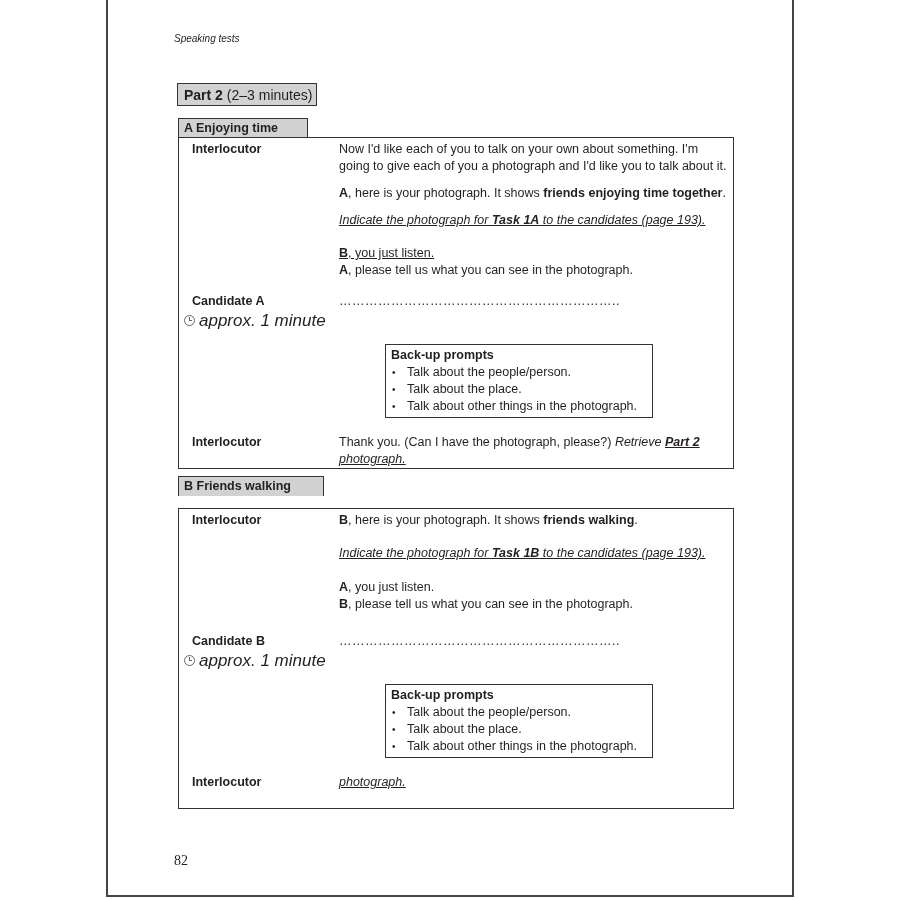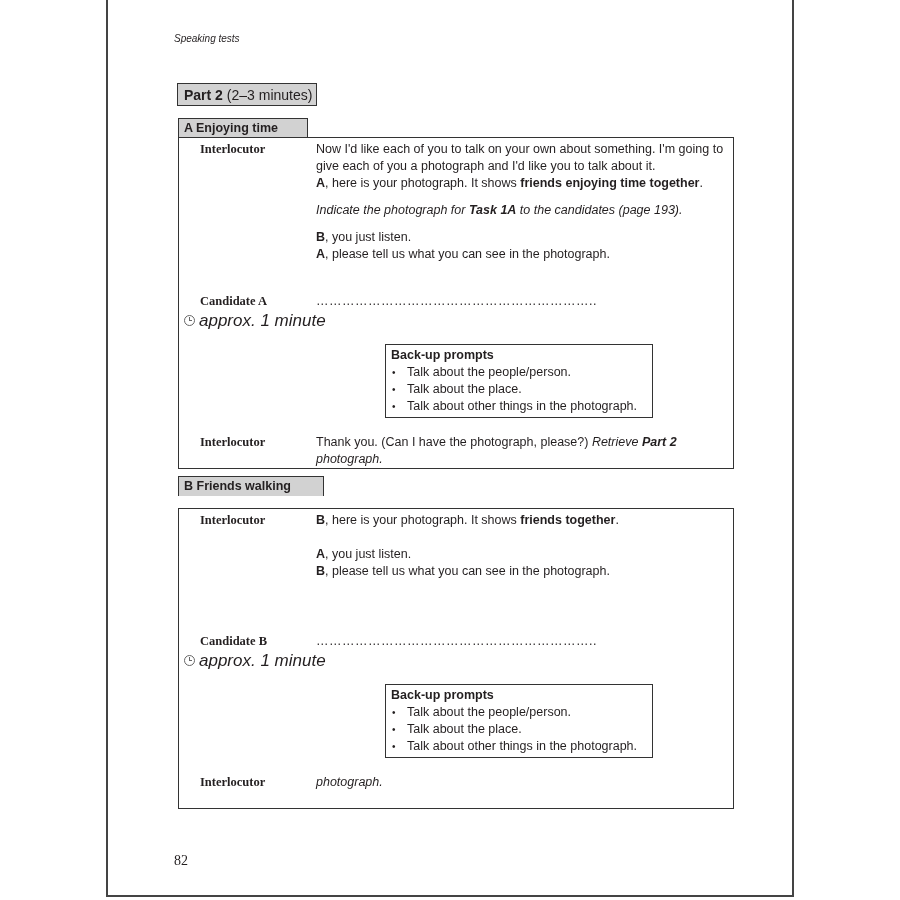--- a/index.html
+++ b/index.html
@@ -11,24 +11,24 @@
   .part-box { position:absolute; left:177px; top:83px; width:140px; height:23px;
               background:#d2d2d2; border:1.5px solid #333; box-sizing:border-box;
               font-size:14px; padding:3px 0 0 6px; }
   .part-box b { font-weight:bold; }
   .tab-label { position:absolute; height:20px; background:#d2d2d2; border:1.5px solid #333;
                border-bottom:none; box-sizing:border-box; font-size:12.5px; font-weight:bold;
                padding:2px 0 0 5px; }
   .section { position:absolute; left:178px; width:556px; border:1.5px solid #333;
              box-sizing:border-box; background:#fff; }
   .row { position:absolute; left:5px; right:5px; font-size:12.5px; line-height:17px; }
-  .speaker { position:absolute; left:16px; font-weight:bold;font-family:Liberation Serif, serif; }
-  .speech { position:absolute; left:132px; right:0; }
+  .speaker { position:absolute; left:8px; font-weight:bold; }
+  .speech { position:absolute; left:155px; right:0; }
   .speech p { margin:0; }
-  .ital { font-style:italic; }
+  .ital { font-style:italic;text-decoration:underline; }
   .note { position:absolute; left:0; font-style:italic; font-size:17px; display:flex; align-items:center; gap:4px; }
   .clock { width:11px; height:11px; border:1px solid #666; border-radius:50%; position:relative; box-sizing:border-box; }
   .clock::before { content:""; position:absolute; left:4px; top:1px; width:1px; height:4px; background:#666; }
   .clock::after { content:""; position:absolute; left:4px; top:4px; width:3px; height:1px; background:#666; }
   .dots { letter-spacing:0.5px; }
   .prompts { position:absolute; left:206px; width:268px; border:1.5px solid #333; box-sizing:border-box;
              font-size:12.5px; line-height:17px; padding:2px 0 2px 5px; background:#fff; }
   .prompts .ttl { font-weight:bold; }
   .prompts ul { margin:0; padding:0; list-style:none; }
   .prompts li { position:relative; padding-left:16px; }
@@ -43,23 +43,23 @@
 <div class="running-head">Speaking tests</div>
 
 <div class="part-box"><b>Part 2</b><span> (2–3 minutes)</span></div>
 
 <div class="tab-label" style="left:178px; top:118px; width:130px;">A Enjoying time together</div>
 <div class="section" style="top:137px; height:332px;">
   <div class="row" style="top:3px;">
     <span class="speaker">Interlocutor</span>
     <div class="speech">
       <p>Now I'd like each of you to talk on your own about something. I'm going to give each of you a photograph and I'd like you to talk about it.</p>
-      <p style=""><b>A</b><span>, here is your photograph. It shows </span><b>friends enjoying time together</b><span>.</span></p>
+      <p style="margin-top:10px;"><b>A</b><span>, here is your photograph. It shows </span><b>friends enjoying time together</b><span>.</span></p>
       <p class="ital" style="margin-top:10px;"><span>Indicate the photograph for </span><b>Task 1A</b><span> to the candidates (page 193).</span></p>
-      <p style="margin-top:10px;"><b>B</b><span>, you just listen.</span></p>
+      <p style="margin-top:16px;text-decoration:underline;"><b>B</b><span>, you just listen.</span></p>
       <p><b>A</b><span>, please tell us what you can see in the photograph.</span></p>
     </div>
   </div>
   <div class="row" style="top:155px;">
     <span class="speaker">Candidate A</span>
     <div class="speech dots">………………………………………………………..</div>
   </div>
   <div class="row" style="top:174px;">
     <span class="note">
         <span class="clock"></span>
@@ -81,21 +81,22 @@
       <p class="ital">photograph.</p>
     </div>
   </div>
 </div>
 
 <div class="tab-label" style="left:178px; top:476px; width:146px;">B Friends walking</div>
 <div class="section" style="top:508px; height:301px;">
   <div class="row" style="top:3px;">
     <span class="speaker">Interlocutor</span>
     <div class="speech">
-      <p><b>B</b><span>, here is your photograph. It shows </span><b>friends together</b><span>.</span></p>
+      <p><b>B</b><span>, here is your photograph. It shows </span><b>friends walking</b><span>.</span></p>
+      <p class="ital" style="margin-top:16px;"><span>Indicate the photograph for </span><b>Task 1B</b><span> to the candidates (page 193).</span></p>
       <p style="margin-top:17px;"><b>A</b><span>, you just listen.</span></p>
       <p><b>B</b><span>, please tell us what you can see in the photograph.</span></p>
     </div>
   </div>
   <div class="row" style="top:124px;">
     <span class="speaker">Candidate B</span>
     <div class="speech dots">………………………………………………………..</div>
   </div>
   <div class="row" style="top:143px;">
     <span class="note">

